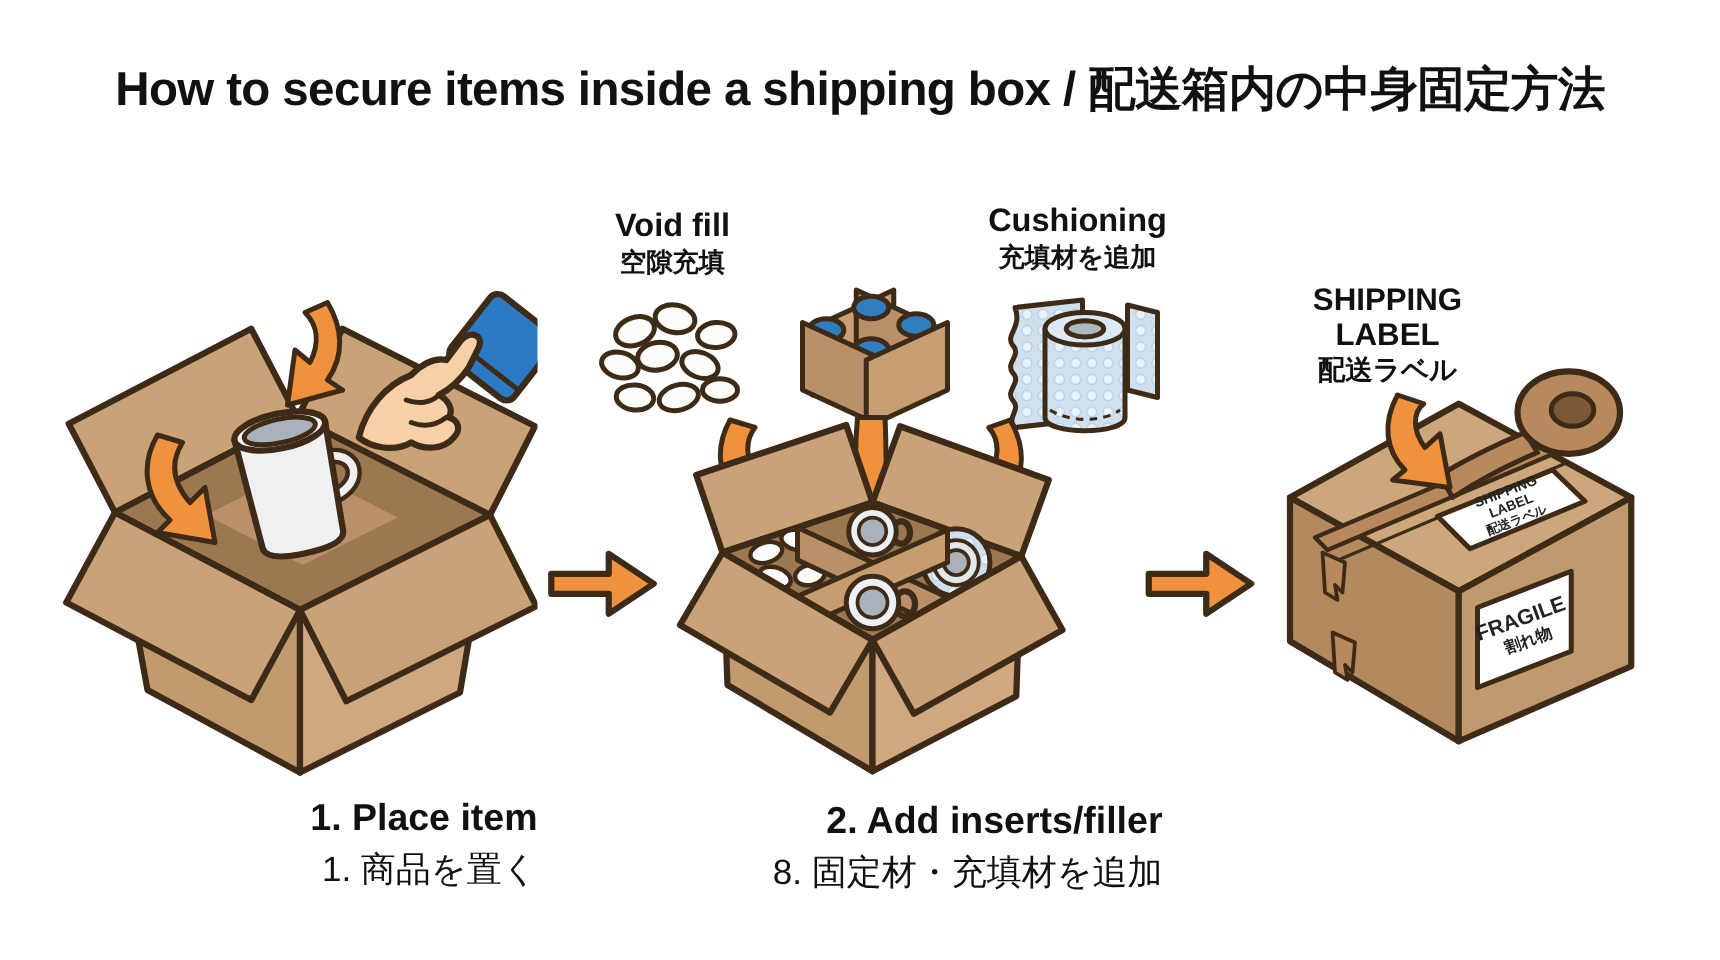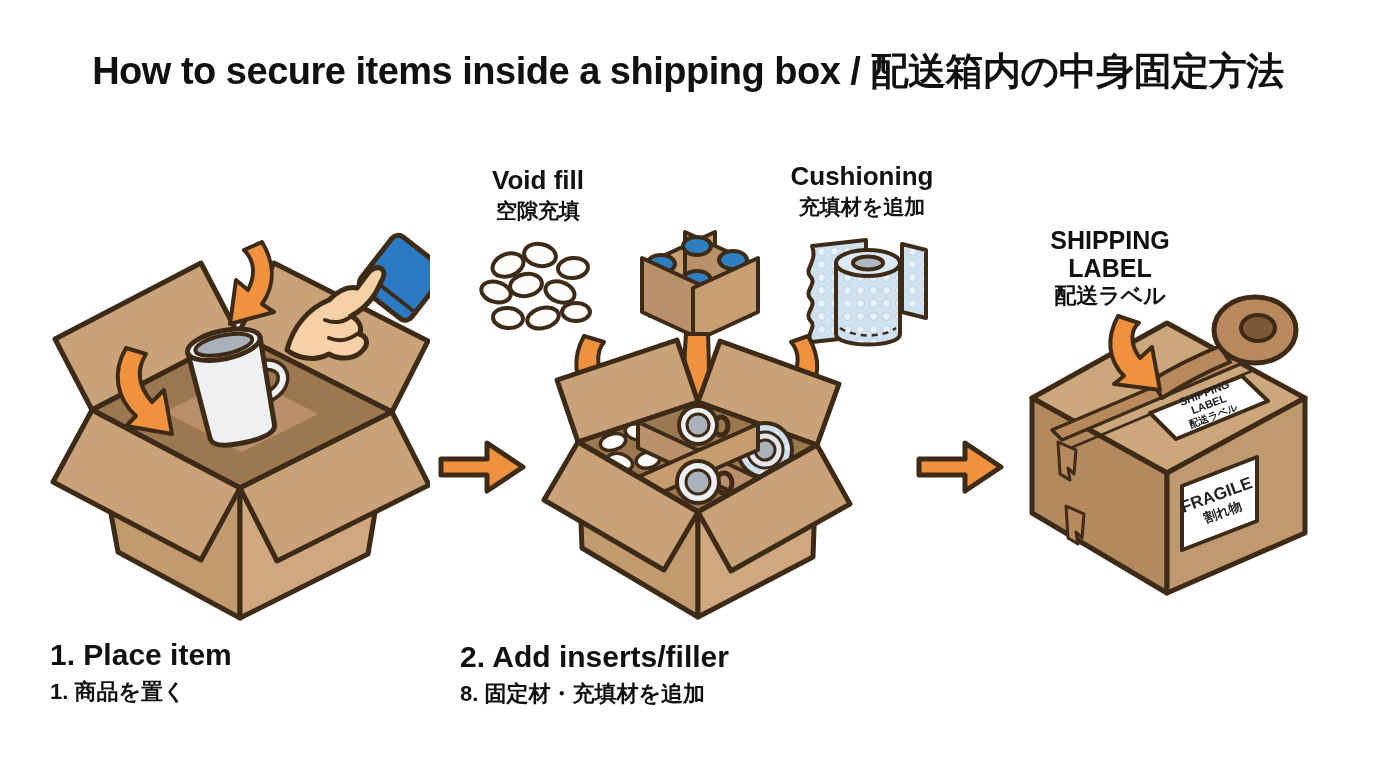--- a/index.html
+++ b/index.html
@@ -29,23 +29,23 @@
   #title{
     top:46px;left:0;width:1376px;text-align:center;
     font-size:38px;font-weight:bold;letter-spacing:-0.5px;
   }
   .mat-label{text-align:center;line-height:1.15;}
   .mat-en{font-size:26px;font-weight:bold;}
   .mat-ja{font-size:21px;font-weight:bold;margin-top:3px;}
   #shipping-annotation{text-align:center;line-height:1.12;}
   .ann-en{font-size:25px;font-weight:bold;}
   .ann-ja{font-size:22px;font-weight:bold;margin-top:2px;}
-  .caption{text-align:left;}
+  .caption{text-align:right;}
   .caption-en{font-size:30px;font-weight:bold;}
-  .caption-ja{font-size:22px;font-weight:bold;margin-top:5px;}
+  .caption-ja{font-size:28px;font-weight:normal;margin-top:5px;}
   svg{display:block;}
   svg text{font-family:"Liberation Sans","DejaVu Sans",sans-serif;}
 </style>
 </head>
 <body>
 
 <div id="canvas">
 
   <div class="abs" id="title">How to secure items inside a shipping box / 配送箱内の中身固定方法</div>
 

